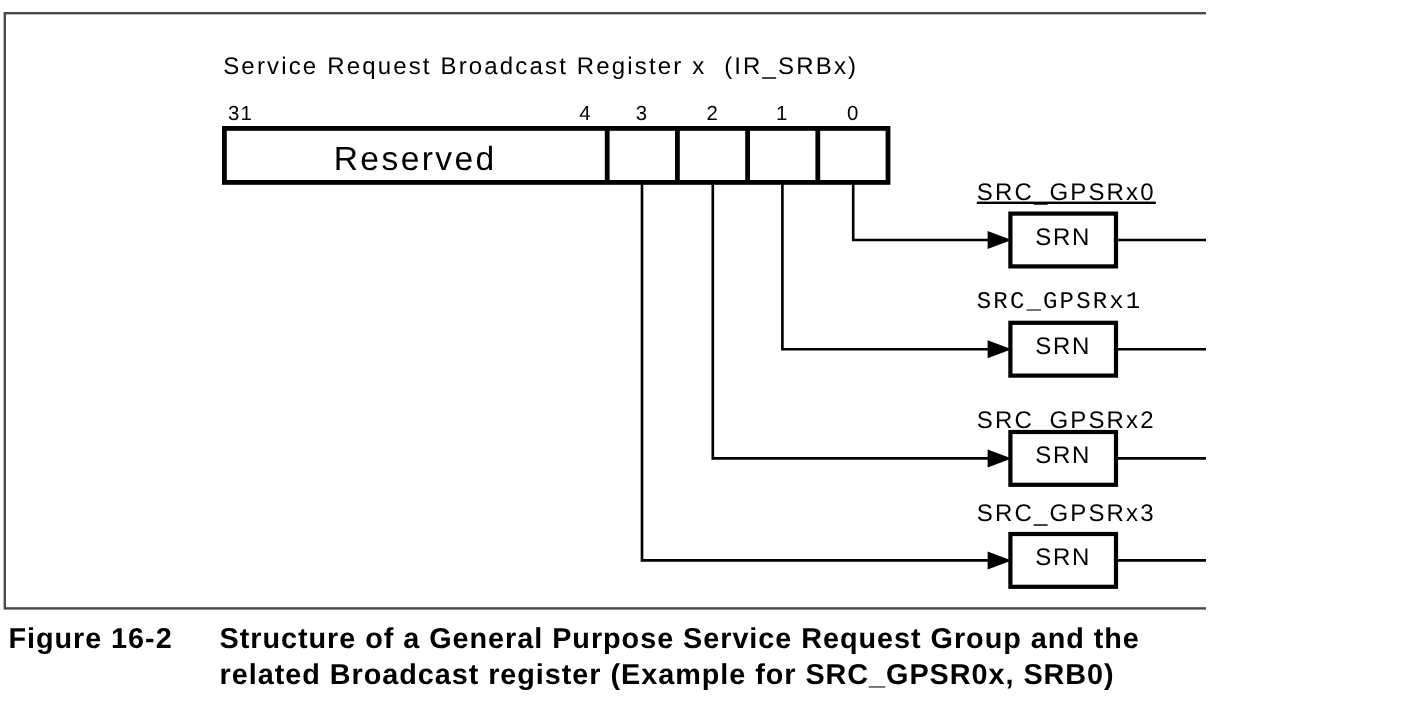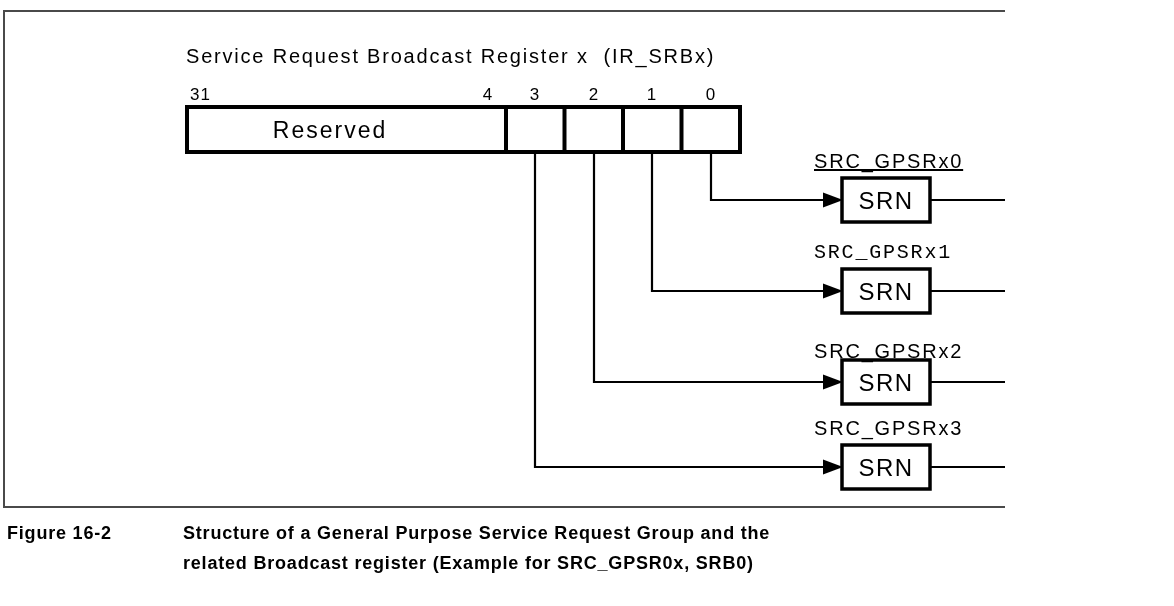--- a/index.html
+++ b/index.html
@@ -16,35 +16,35 @@
   .title-text {
     left: 186px; top: 45px;
     font-size: 20px; letter-spacing: 1.8px;
   }
   .bit-label {
     top: 85px; font-size: 17px; letter-spacing: 1px;
     transform: translateX(-50%);
   }
   .bit-label.first { transform: none; }
   .reserved-label {
-    left: 330px; top: 117px;
-    font-size: 23px; letter-spacing: 2px;
+    left: 346px; top: 117px;
+    font-size: 28px; letter-spacing: 2px;
     transform: translateX(-50%);
   }
   .row-label {
     left: 814px; font-size: 20px; letter-spacing: 1.8px;
   }
   .srn-text {
-    left: 886px; font-size: 24px; letter-spacing: 1.5px;
+    left: 886px; font-size: 20px; letter-spacing: 1.5px;
     transform: translateX(-50%);
   }
   .caption {
     position: absolute; left: 7px; top: 518px;
     display: flex; align-items: flex-start;
-    font-size: 18px; font-weight: bold; letter-spacing: 0.8px;
+    font-size: 24px; font-weight: bold; letter-spacing: 0.8px;
     line-height: 30px;
   }
   .caption-label { width: 176px; flex: 0 0 176px; }
   .caption-text div { white-space: pre; }
 </style>
 </head>
 <body>
 
 <div class="stage">
 

